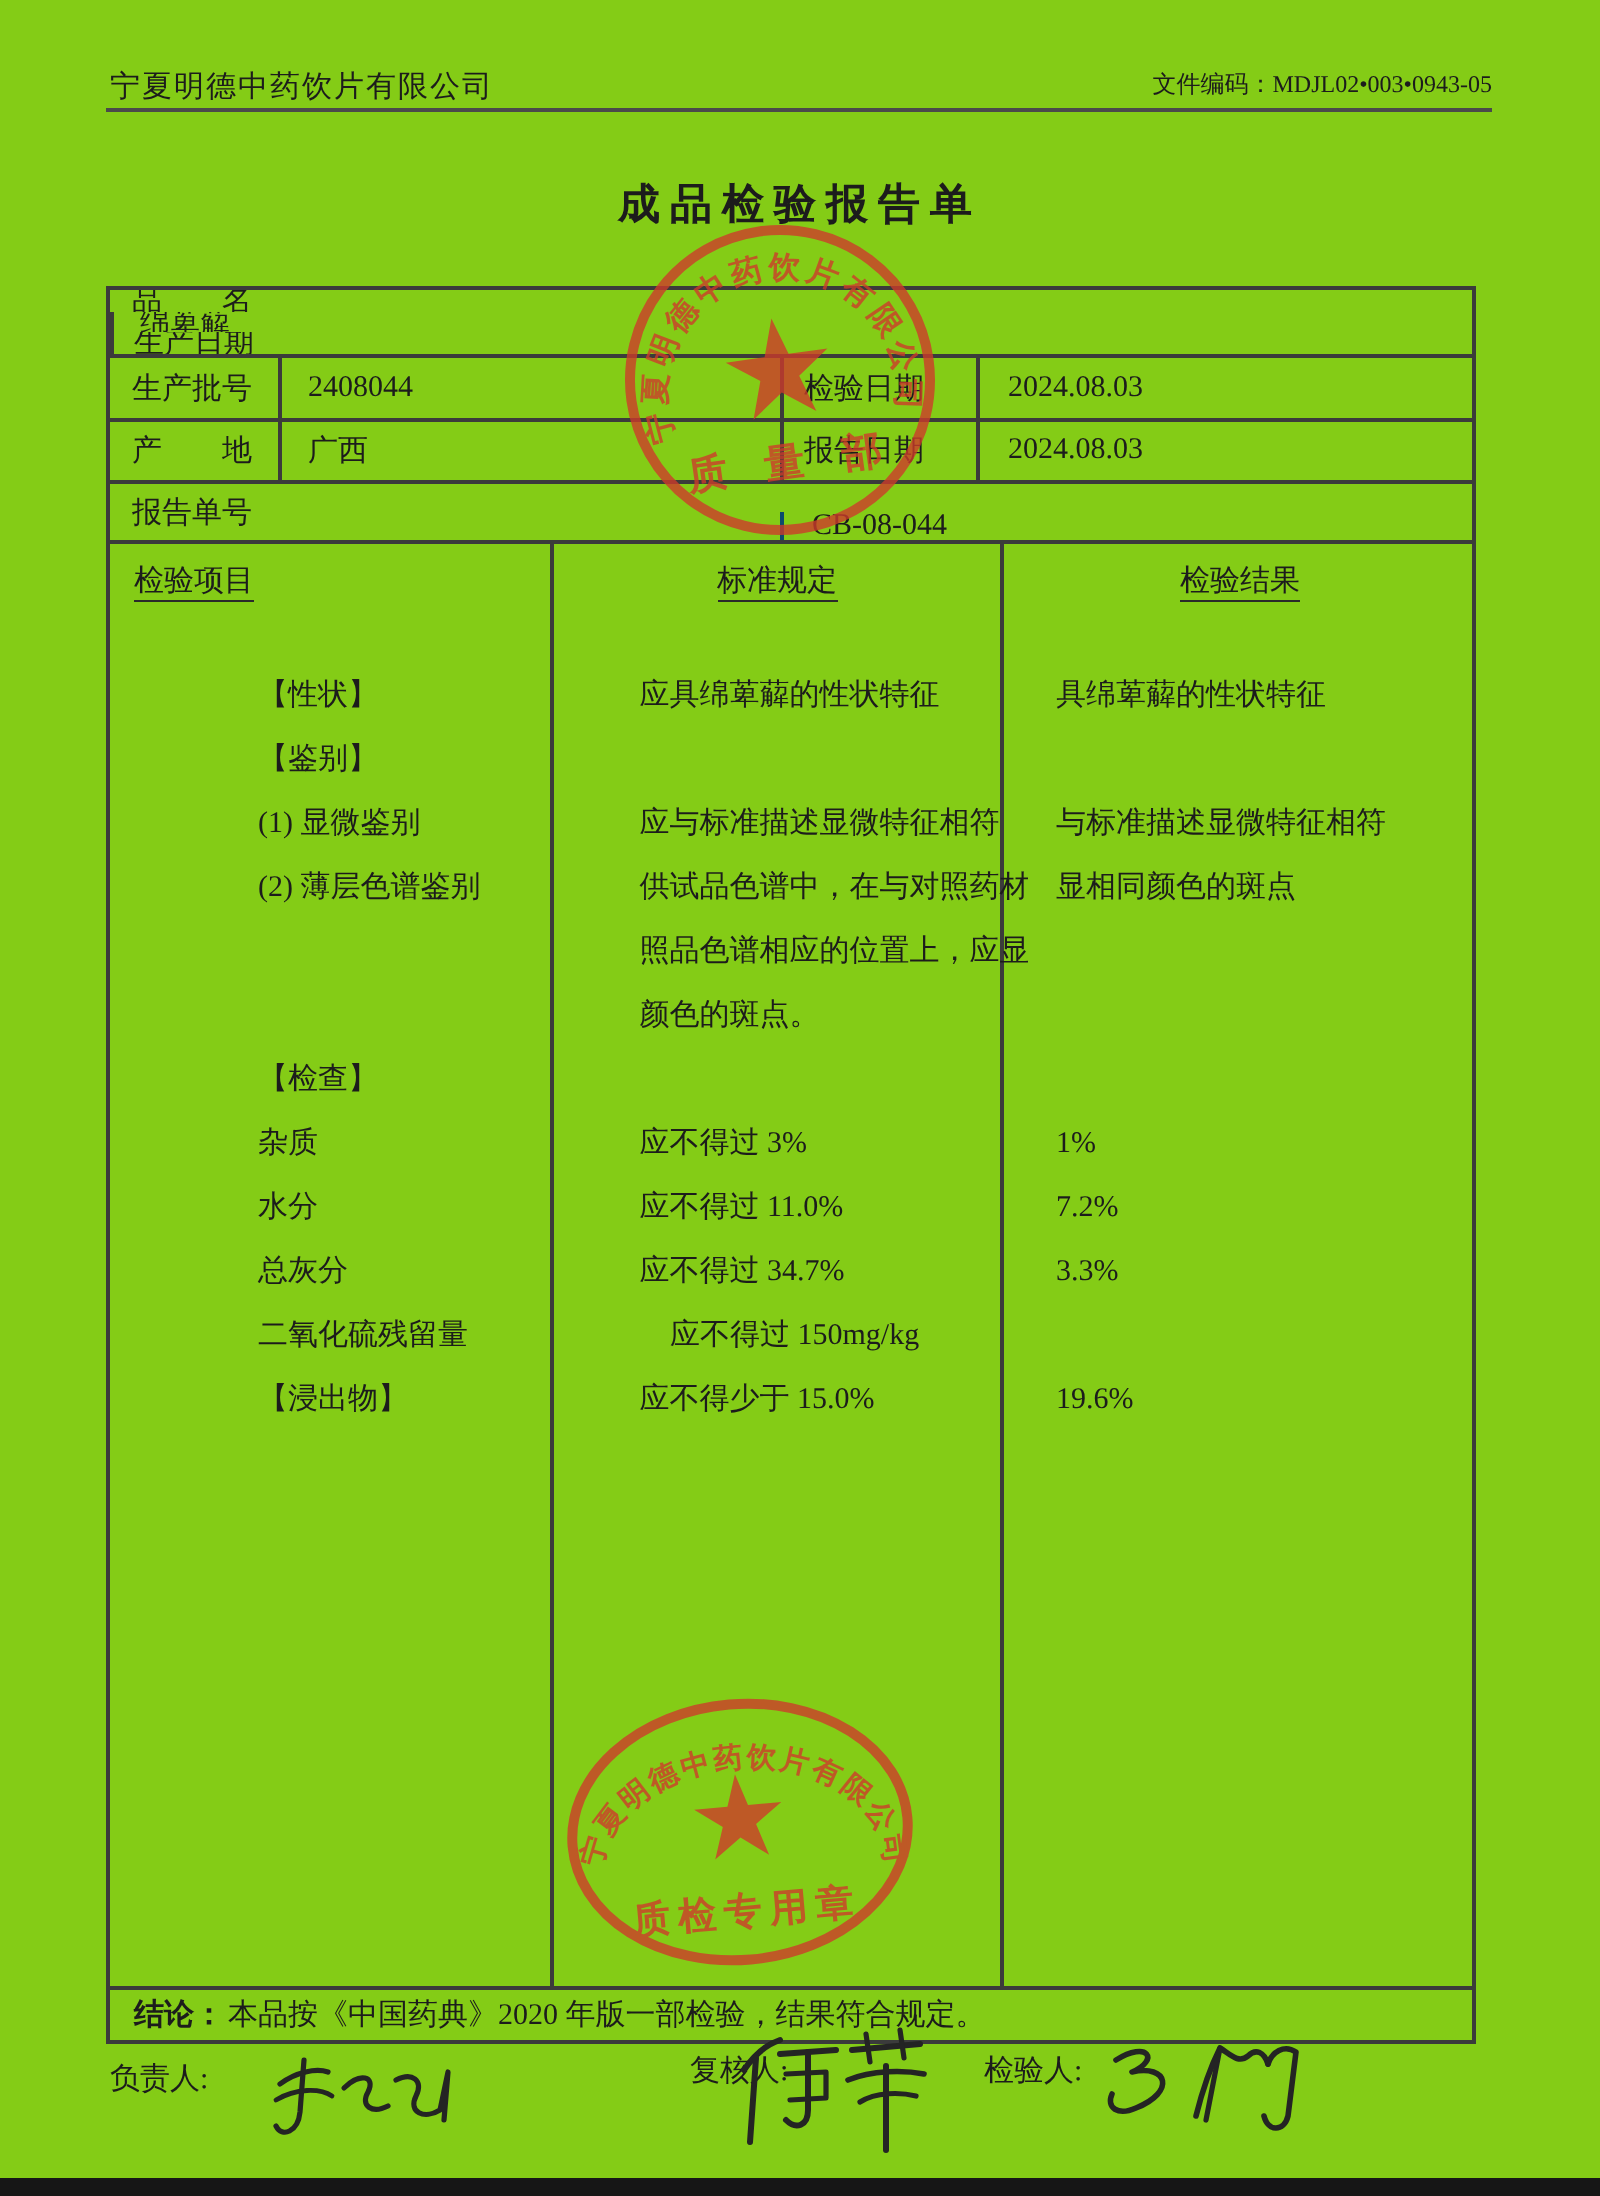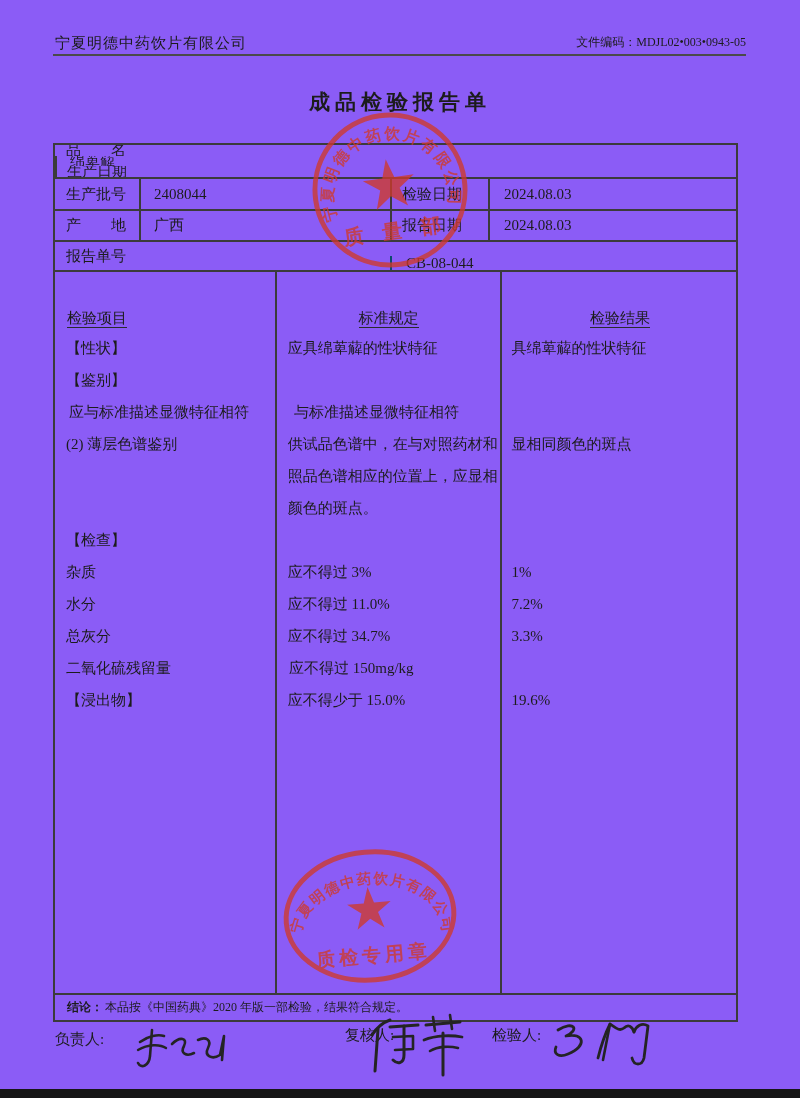--- a/index.html
+++ b/index.html
@@ -1,20 +1,20 @@
 <!DOCTYPE html>
 <html><head>
 <meta charset="utf-8">
 <style>
   * { margin: 0; padding: 0; box-sizing: border-box; }
   html,body { background: #e8e8e8; }
   .page {
     position: relative;
     width: 800px; height: 1098px;
-    background: #8b5cf6;
+    background: #84cc16;
     font-family: "Liberation Serif", "DejaVu Serif", serif;
     color: #1c1c1c;
     overflow: hidden;
     margin: 0 auto;
   }
   
   .hdr-company { position: absolute; left: 55px; top: 34px; font-size: 15px; letter-spacing: 1px; }
   .hdr-code    { position: absolute; right: 54px; top: 34px; font-size: 12px; }
   .hdr-rule    { position: absolute; left: 53px; top: 54px; width: 693px; height: 2px; background: #4a4a4a; }
   
@@ -34,34 +34,34 @@
   .c-val1 { width: 251px; padding-left: 13px; border-left: 2px solid #3b3b3b; }
   .c-lab2 { width: 98px;  padding-left: 10px; border-left: 2px solid #3b3b3b; }
   .c-val2 { flex: 1;      padding-left: 14px; border-left: 2px solid #3b3b3b; }
   .c-lab4 { width: 335px; padding-left: 11px; }
   .c-val4 { flex: 1;      padding-left: 14px; border-left: 2px solid #0c4a6e; margin-top: 14px; }
   .r1 { height: 34px; flex-direction: column; } .r2 { height: 32px; } .r3 { height: 31px; } .r4 { height: 30px; }
   
   .main-section { position: relative; height: 721px; }
   .vdiv { position: absolute; top: 0; bottom: 0; width: 2px; background: #3b3b3b; }
   .vdiv1 { left: 220px; } .vdiv2 { left: 445px; }
-  .col-head { position: absolute; top: 9px; font-size: 15px; margin-top: 28px; }
+  .col-head { position: absolute; top: 9px; font-size: 15px; }
   .col-head span { border-bottom: 1px solid #2a2a2a; padding-bottom: 1px; }
   .ch-item { left: 12px; }
   .ch-std  { left: 222px; width: 223px; text-align: center; }
   .ch-res  { left: 447px; width: 236px; text-align: center; }
   .spec-rows { position: absolute; left: 0; right: 0; top: 60px; }
   .mrow { display: flex; height: 32px; line-height: 32px; }
-  .mrow .mc1 { width: 220px; padding-left: 11px; white-space: pre; overflow: hidden; }
+  .mrow .mc1 { width: 220px; padding-left: 28px; white-space: pre; overflow: hidden; margin-left: 46px; }
   .mrow .mc2 { width: 225px; padding-left: 14px; white-space: pre; overflow: hidden; }
   .mrow .mc3 { width: 240px; padding-left: 14px; white-space: pre; overflow: hidden; }
   
   .conclusion-row {
     height: 27px; border-top: 2px solid #3b3b3b;
-    display: flex; align-items: center; padding-left: 12px; font-size: 12px;
+    display: flex; align-items: center; padding-left: 12px; font-size: 15px;
   }
   .conclusion-row b { font-weight: bold; margin-right: 2px; }
   
   .sig-label { position: absolute; font-size: 15px; }
   .lbl-manager   { left: 55px;  top: 1030px; }
   .lbl-reviewer  { left: 345px; top: 1026px; }
   .lbl-inspector { left: 492px; top: 1026px; }
   .sig-svg { position: absolute; }
   .sig-svg path { fill: none; stroke: #242424; stroke-linecap: round; stroke-linejoin: round; }
   
@@ -120,20 +120,21 @@
             <div class="mc1">【性状】</div>
             <div class="mc2">应具绵萆薢的性状特征</div>
             <div class="mc3">具绵萆薢的性状特征</div>
           </div>
         <div class="mrow">
             <div class="mc1">【鉴别】</div>
             <div class="mc2"></div>
             <div class="mc3"></div>
           </div>
         <div class="mrow">
+            <div class="mc1">(1) 显微鉴别</div>
             <div class="mc2">应与标准描述显微特征相符</div>
             <div class="mc3">与标准描述显微特征相符</div>
           </div>
         <div class="mrow">
             <div class="mc1">(2) 薄层色谱鉴别</div>
             <div class="mc2">供试品色谱中，在与对照药材和对</div>
             <div class="mc3">显相同颜色的斑点</div>
           </div>
         <div class="mrow">
             <div class="mc1"></div>

